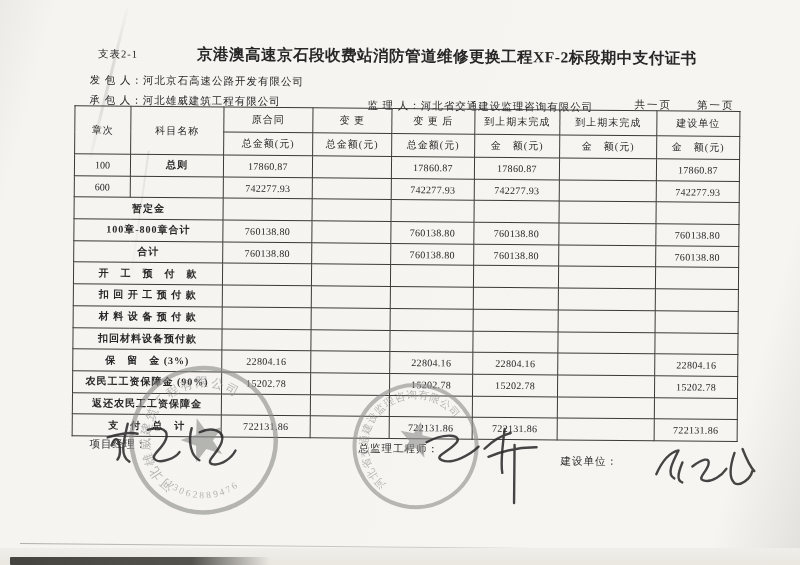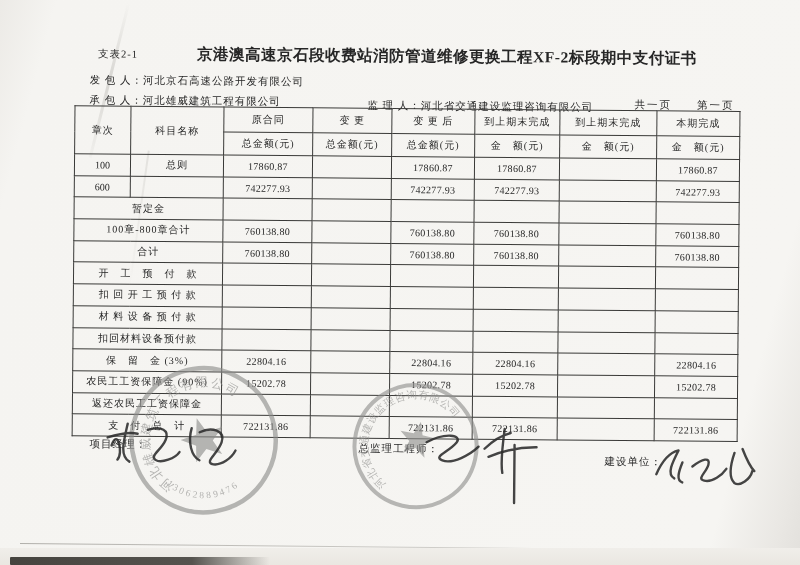--- a/index.html
+++ b/index.html
@@ -35,21 +35,21 @@
   .abs{position:absolute;}
   .small{font-size:10.5px;letter-spacing:1px;}
   .title{font-size:15.5px;font-weight:bold;letter-spacing:.5px;white-space:nowrap;}
   table{border-collapse:collapse;table-layout:fixed;width:665px;}
   td,th{border:1px solid #3a3a38;padding:0 2px;font-weight:normal;
     font-size:10px;text-align:center;vertical-align:middle;overflow:hidden;white-space:nowrap;}
   th{font-size:10px;letter-spacing:1px;}
   tr.hdr1 th{height:24px;}
   tr.hdr2 th{height:22px;margin-top:34px;}
   tr.data{height:21.7px;}
-  td.lbl{letter-spacing:1px;}
+  td.lbl{letter-spacing:1px;font-weight:bold;}
   .num{font-size:10px;letter-spacing:.3px;}
   table{border:1.5px solid #33312e;}
   .stamp{opacity:.62;}
   .sig path{fill:none;stroke:#2b2b2b;stroke-width:2.4;stroke-linecap:round;stroke-linejoin:round;opacity:.88;}
 </style>
 </head>
 <body>
 
 <div id="paper">
   <div class="crease1"></div>
@@ -81,21 +81,21 @@
     </colgroup>
     <tbody>
         <tr class="hdr1">
       <th rowspan="2">章次</th>
       <th rowspan="2">科目名称</th>
       <th>原合同</th>
       <th>变  更</th>
       <th>变 更 后</th>
       <th>到上期末完成</th>
       <th>到上期末完成</th>
-      <th>本期完成</th>
+      <th>建设单位</th>
     </tr>
     <tr class="hdr2">
       <th>总金额(元)</th>
       <th>总金额(元)</th>
       <th>总金额(元)</th>
       <th>金　额(元)</th>
       <th>金　额(元)</th>
       <th>金　额(元)</th>
     </tr>
 
@@ -216,21 +216,21 @@
       <td class="num">722131.86</td>
       <td class="num">722131.86</td>
       <td class="num"></td>
       <td class="num">722131.86</td>
     </tr>
   </tbody>
     </table>
 
   <div class="abs small" style="left:91px;top:440px;">项目经理：</div>
   <div class="abs small" style="left:360px;top:442px;">总监理工程师：</div>
-  <div class="abs small" style="left:562px;top:453px;margin-left:44px;">建设单位：</div>
+  <div class="abs small" style="left:562px;top:453px;">建设单位：</div>
 
   <svg class="abs stamp" style="left:125px;top:362px;" width="160" height="160" viewBox="0 0 160 160">
     <defs>
       <path id="arcT" d="M 80 134 A 54 54 0 1 1 80.01 134"></path>
       <path id="arcB" d="M 22 80 A 58 58 0 0 0 138 80"></path>
     </defs>
     <g transform="rotate(-18 80 80)" stroke="#8d8d8b" fill="#8d8d8b">
       <circle cx="80" cy="80" r="72" fill="none" stroke-width="4.5"></circle>
       <polygon transform="translate(80,80) scale(1.15)" stroke="none" points="0,-20 4.7,-6.5 19,-6.2 7.6,2.5 11.8,16.2 0,8 -11.8,16.2 -7.6,2.5 -19,-6.2 -4.7,-6.5"></polygon>
       <text font-size="12.5" letter-spacing="2" stroke="none">

